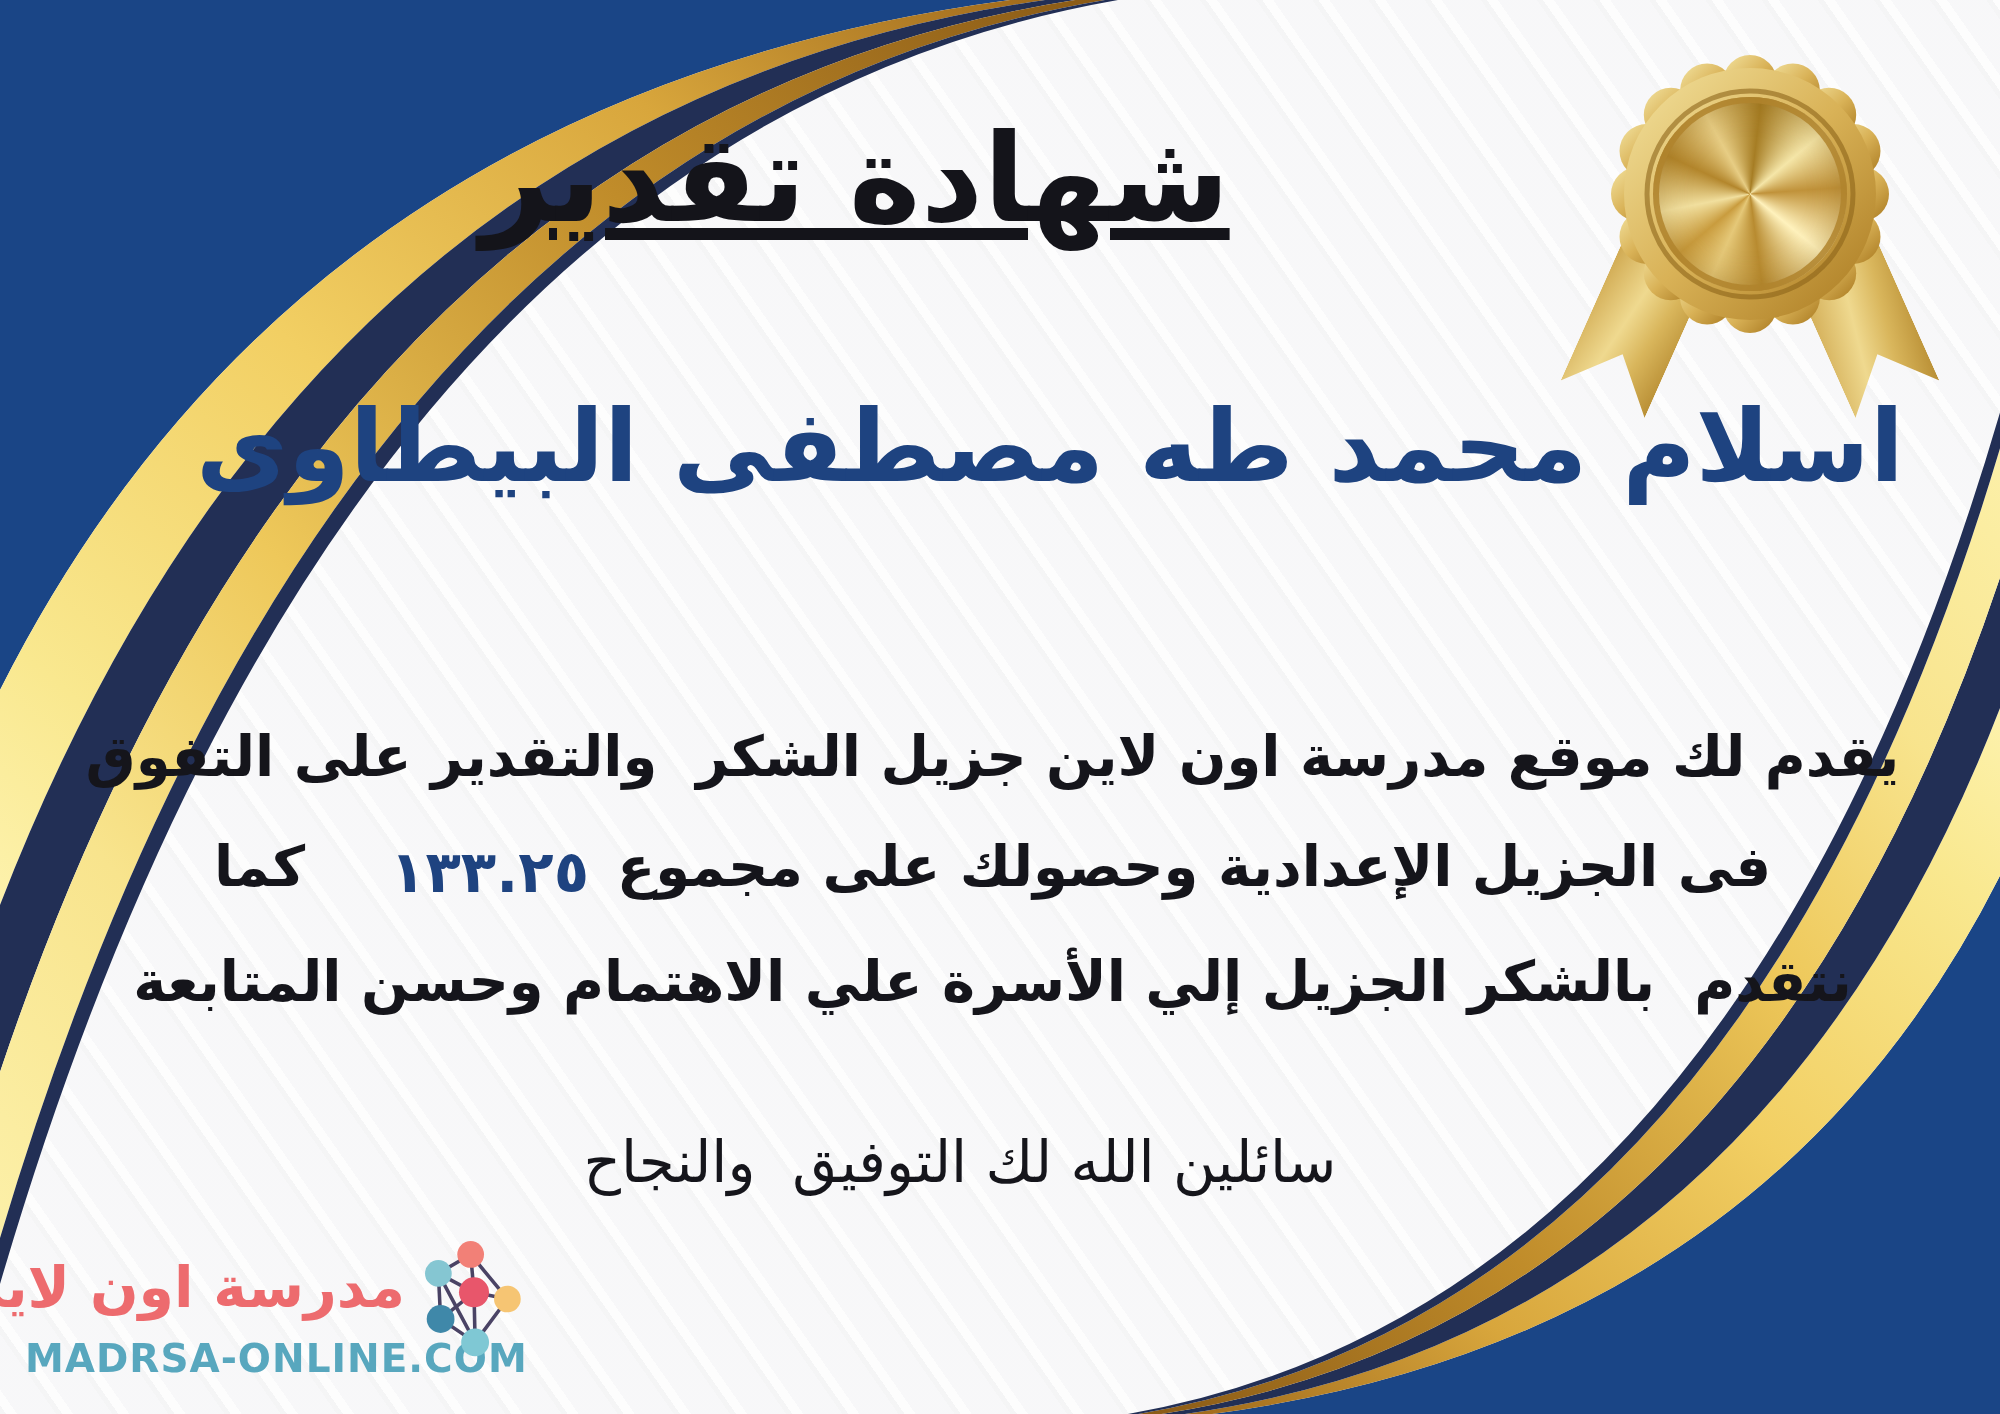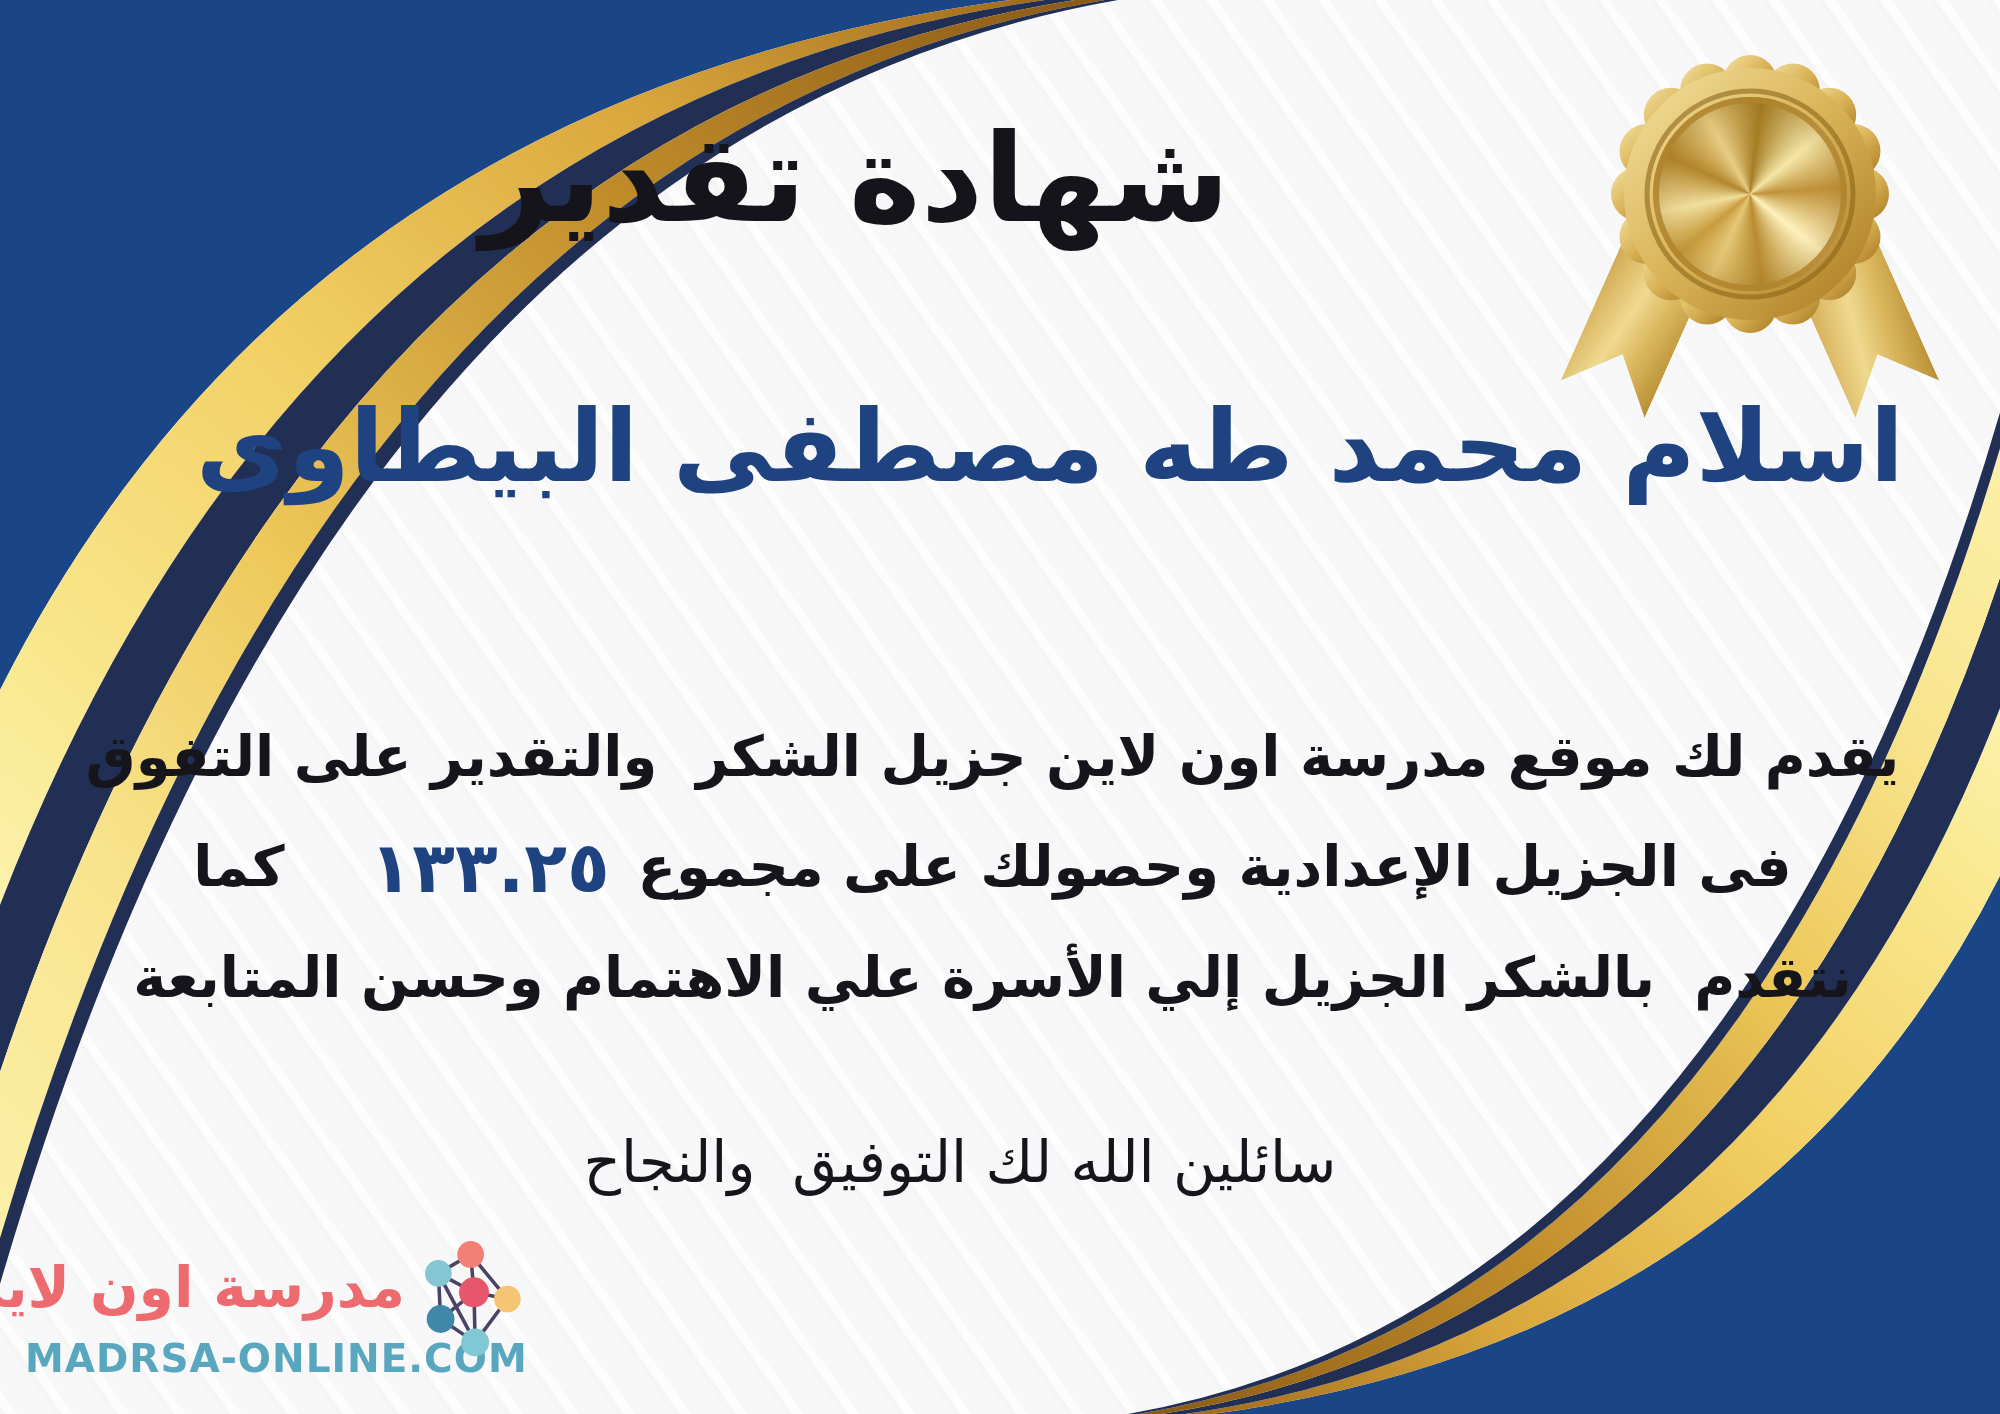--- a/index.html
+++ b/index.html
@@ -33,35 +33,35 @@
     background:conic-gradient(from 230deg at 50% 50%,
       #c99c3e,#f1df9e 8%,#b3862c 18%,#e7cd84 28%,#a67d24 38%,#f5e6a8 50%,
       #c0923a 60%,#fff2bd 72%,#b88b30 84%,#e5c878 93%,#c99c3e);
     box-shadow:inset 0 0 0 6px rgba(176,132,45,.85), inset 0 0 34px rgba(120,80,10,.35);
   }
 
   
   .cert-title{
     position:absolute;left:155px;top:108px;width:1400px;
     text-align:center;direction:rtl;
-    font-size:122px;font-weight:bold;color:#14141a;white-space:pre-wrap;
+    font-size:122px;font-weight:bold;color:#14141a;white-space:pre-wrap;text-decoration:underline;
   }
   .student-name{
     position:absolute;left:50px;top:388px;width:2000px;
     text-align:center;direction:rtl;
     font-size:100px;font-weight:bold;color:#1e4380;white-space:nowrap;
   }
   .body-par{
     position:absolute;left:0;top:702px;width:1985px;
     text-align:center;direction:rtl;color:#15151b;
     font-size:56px;font-weight:bold;line-height:110px;
   }
   .body-par .line{white-space:pre-wrap;}
   .score{
-    font-size:70px;font-weight:bold;color:#1e4380;
+    font-size:58px;font-weight:bold;color:#1e4380;
     margin-left:85px;margin-right:28px;vertical-align:-6px;letter-spacing:2px;
   }
   .closing{
     position:absolute;left:0;top:1128px;width:1920px;
     text-align:center;direction:rtl;color:#15151b;
     font-size:58px;font-weight:normal;white-space:pre-wrap;
   }
 
   
   .logo{position:absolute;left:25px;top:1240px;width:560px;height:165px;}

